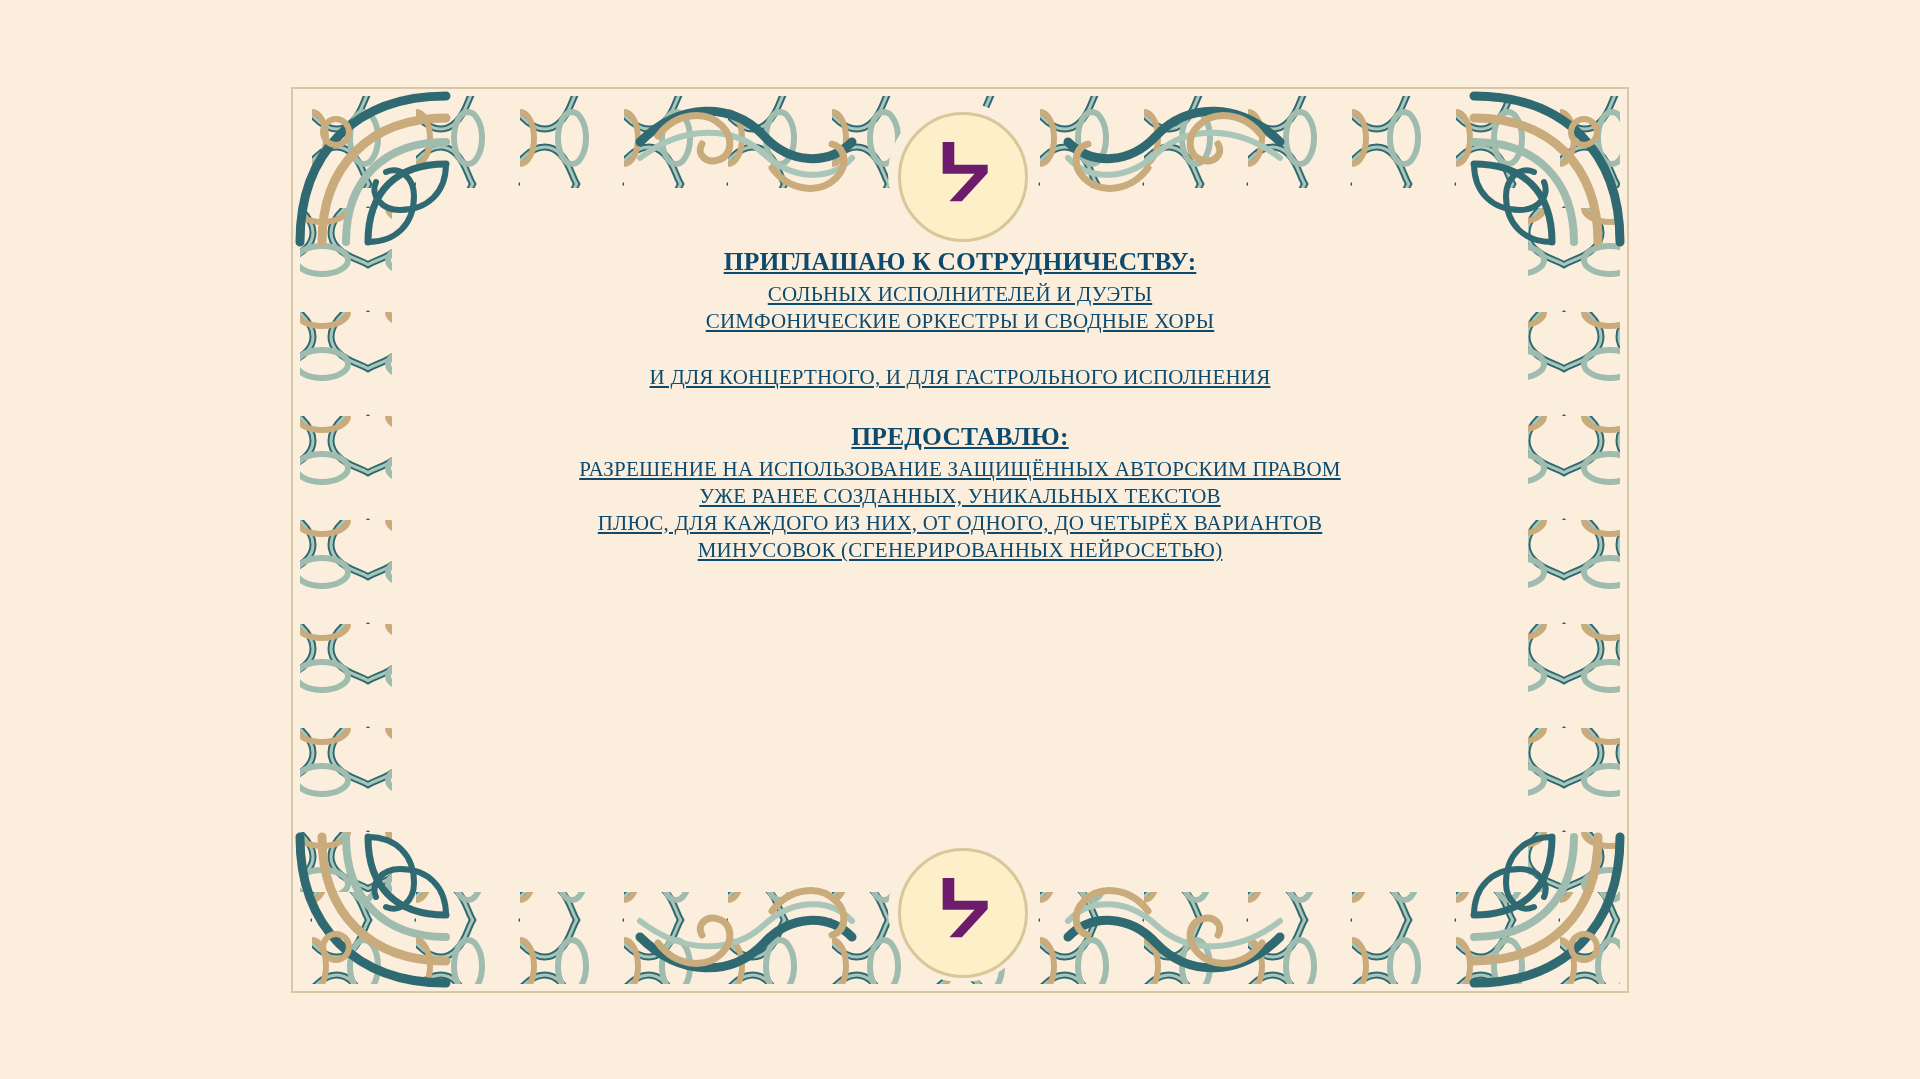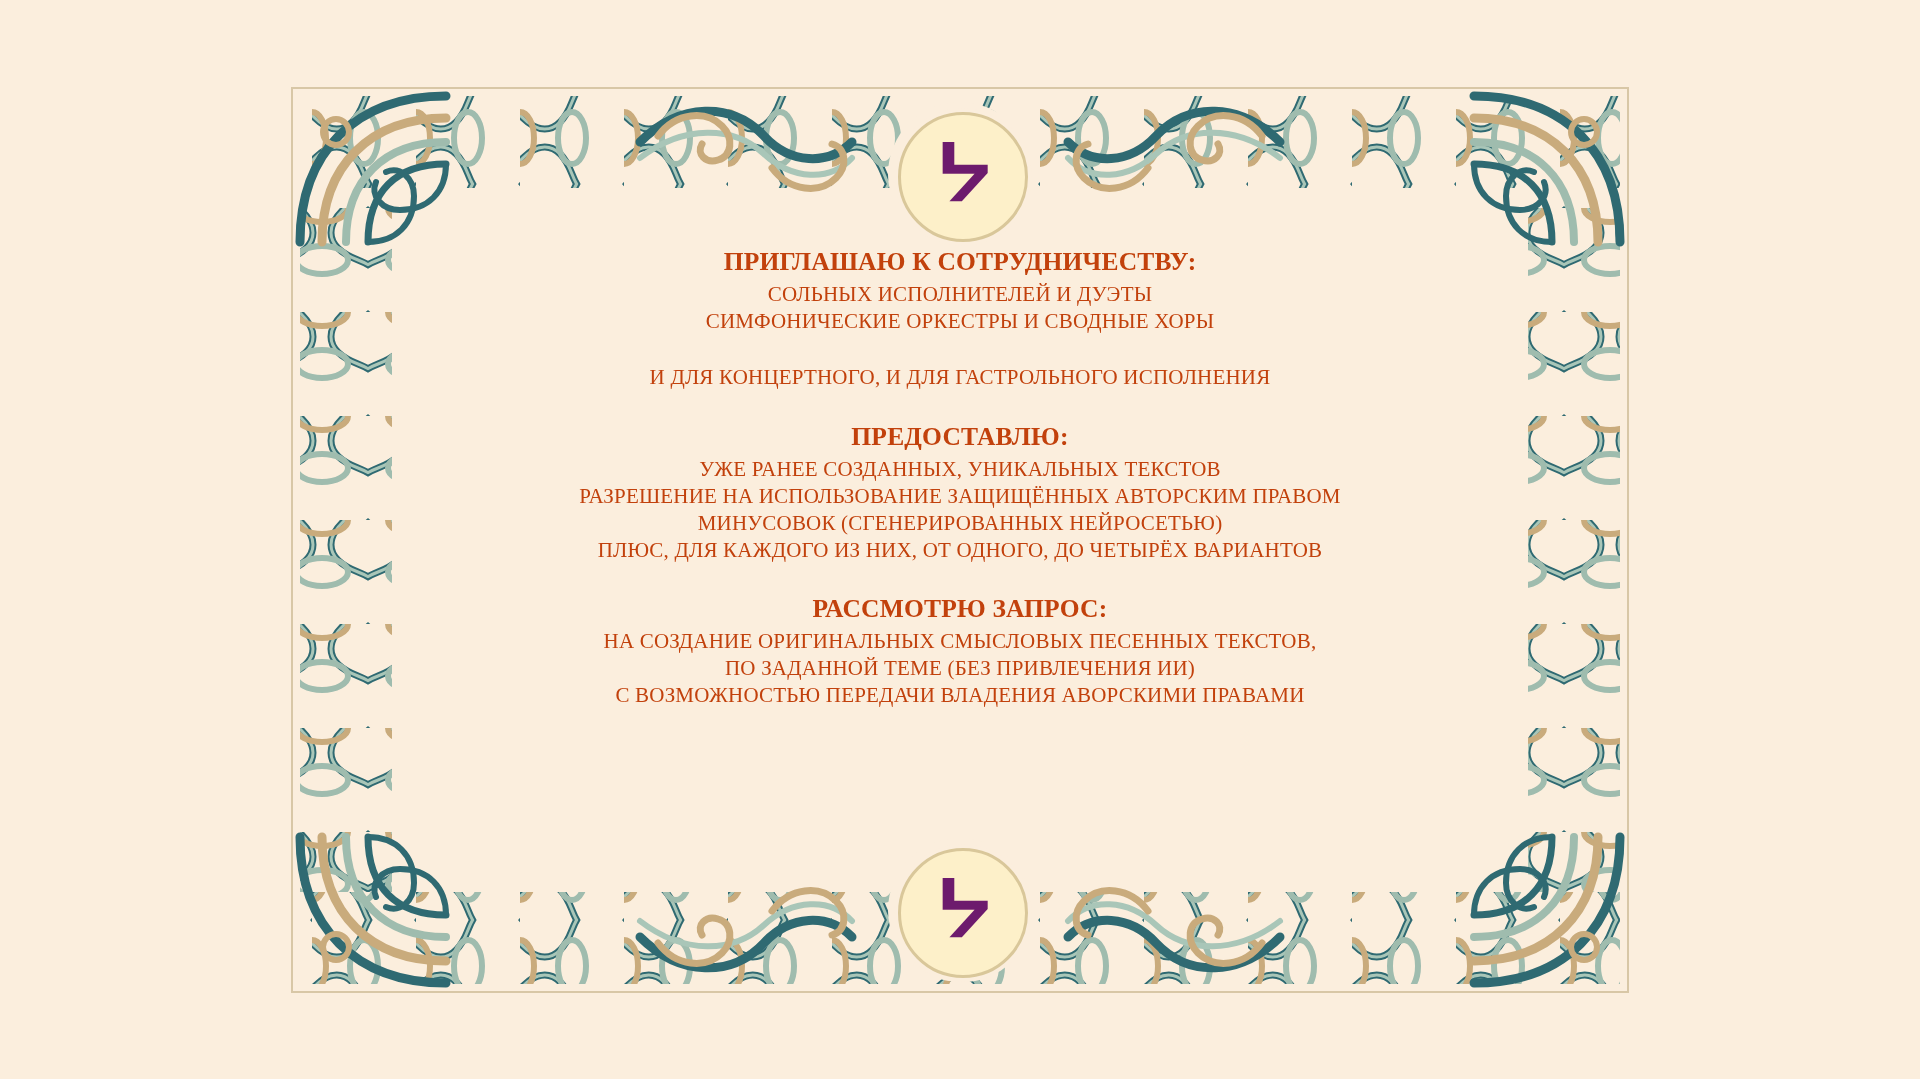--- a/index.html
+++ b/index.html
@@ -54,21 +54,22 @@
     transform: translateY(-4px) scaleX(1.15);
   }
 
   
   .content {
     position: absolute;
     left: 400px;
     top: 246px;
     width: 1120px;
     text-align: center;
-    color: #c2410c;
+    color: #0c4a6e;
+    text-decoration: underline;
   }
   .block { margin-bottom: 30px; }
   .block:last-child { margin-bottom: 0; }
 
   .heading {
     font-family: "Liberation Serif", serif;
     font-weight: 700;
     font-size: 25.5px;
     letter-spacing: 0.2px;
     line-height: 1.28;
@@ -194,27 +195,21 @@
       <div class="line">СОЛЬНЫХ ИСПОЛНИТЕЛЕЙ И ДУЭТЫ</div>
       <div class="line">СИМФОНИЧЕСКИЕ ОРКЕСТРЫ И СВОДНЫЕ ХОРЫ</div>
     </div>
 
     <div class="block">
       <div class="line">И ДЛЯ КОНЦЕРТНОГО, И ДЛЯ ГАСТРОЛЬНОГО ИСПОЛНЕНИЯ</div>
     </div>
 
     <div class="block">
       <div class="heading">ПРЕДОСТАВЛЮ:</div>
+      <div class="line">РАЗРЕШЕНИЕ НА ИСПОЛЬЗОВАНИЕ ЗАЩИЩЁННЫХ АВТОРСКИМ ПРАВОМ</div>
       <div class="line">УЖЕ РАНЕЕ СОЗДАННЫХ, УНИКАЛЬНЫХ ТЕКСТОВ</div>
-      <div class="line">РАЗРЕШЕНИЕ НА ИСПОЛЬЗОВАНИЕ ЗАЩИЩЁННЫХ АВТОРСКИМ ПРАВОМ</div>
+      <div class="line">ПЛЮС, ДЛЯ КАЖДОГО ИЗ НИХ, ОТ ОДНОГО, ДО ЧЕТЫРЁХ ВАРИАНТОВ</div>
       <div class="line">МИНУСОВОК (СГЕНЕРИРОВАННЫХ НЕЙРОСЕТЬЮ)</div>
-      <div class="line">ПЛЮС, ДЛЯ КАЖДОГО ИЗ НИХ, ОТ ОДНОГО, ДО ЧЕТЫРЁХ ВАРИАНТОВ</div>
     </div>
 
-    <div class="block">
-      <div class="heading">РАССМОТРЮ ЗАПРОС:</div>
-      <div class="line">НА СОЗДАНИЕ ОРИГИНАЛЬНЫХ СМЫСЛОВЫХ ПЕСЕННЫХ ТЕКСТОВ,</div>
-      <div class="line">ПО ЗАДАННОЙ ТЕМЕ (БЕЗ ПРИВЛЕЧЕНИЯ ИИ)</div>
-      <div class="line">С ВОЗМОЖНОСТЬЮ ПЕРЕДАЧИ ВЛАДЕНИЯ АВОРСКИМИ ПРАВАМИ</div>
-    </div>
 
   </div>
 </div>
 
 </body></html>

